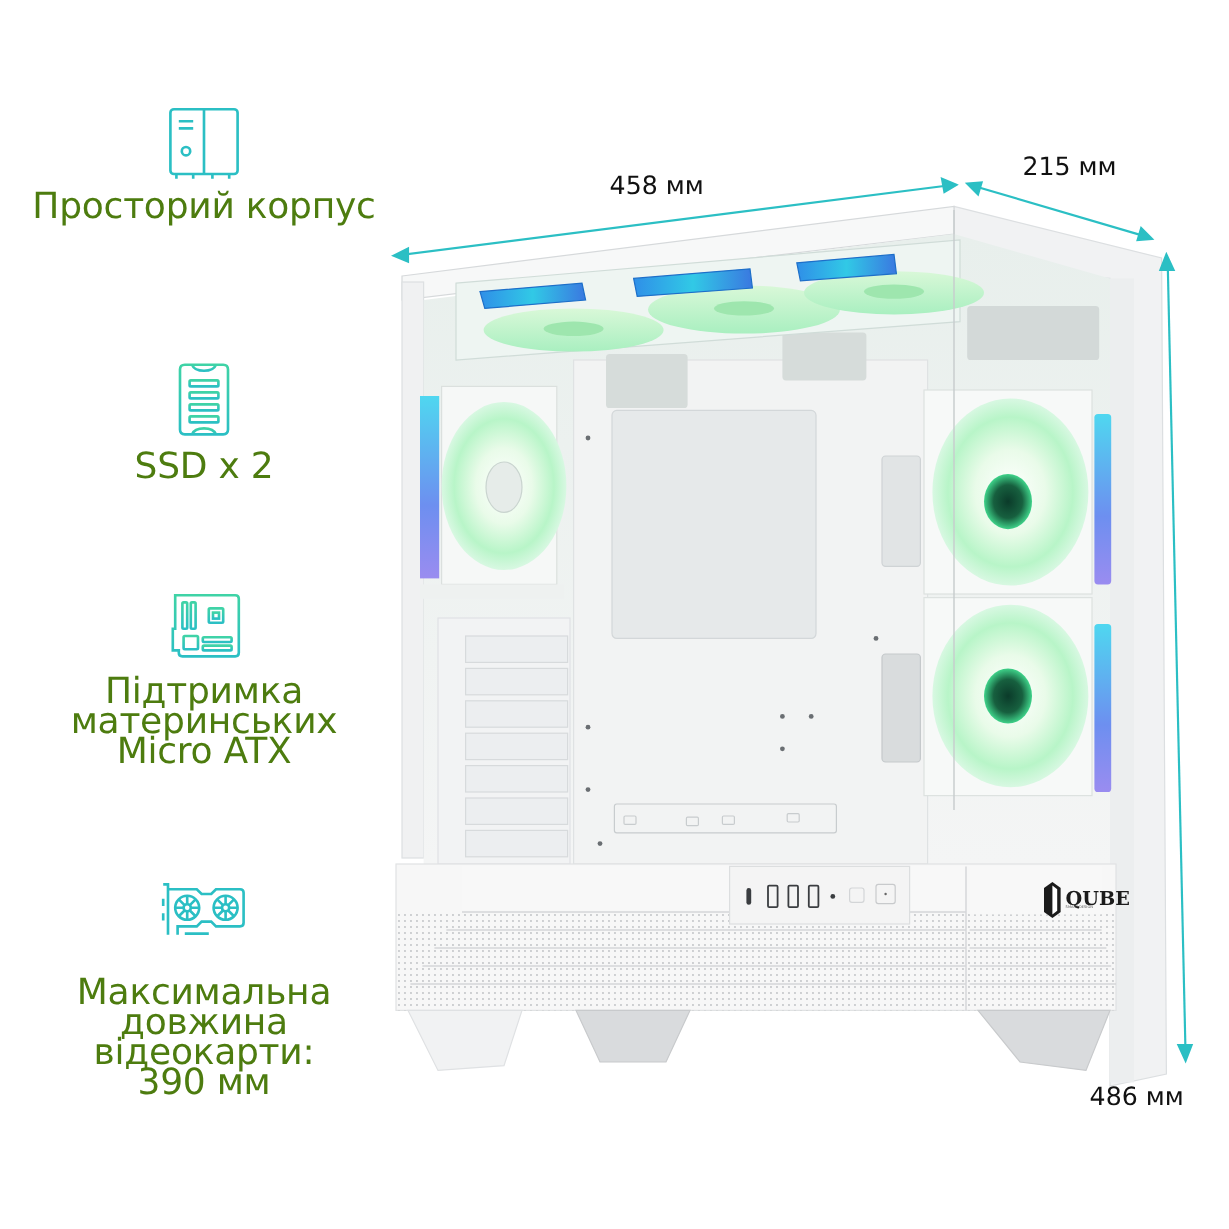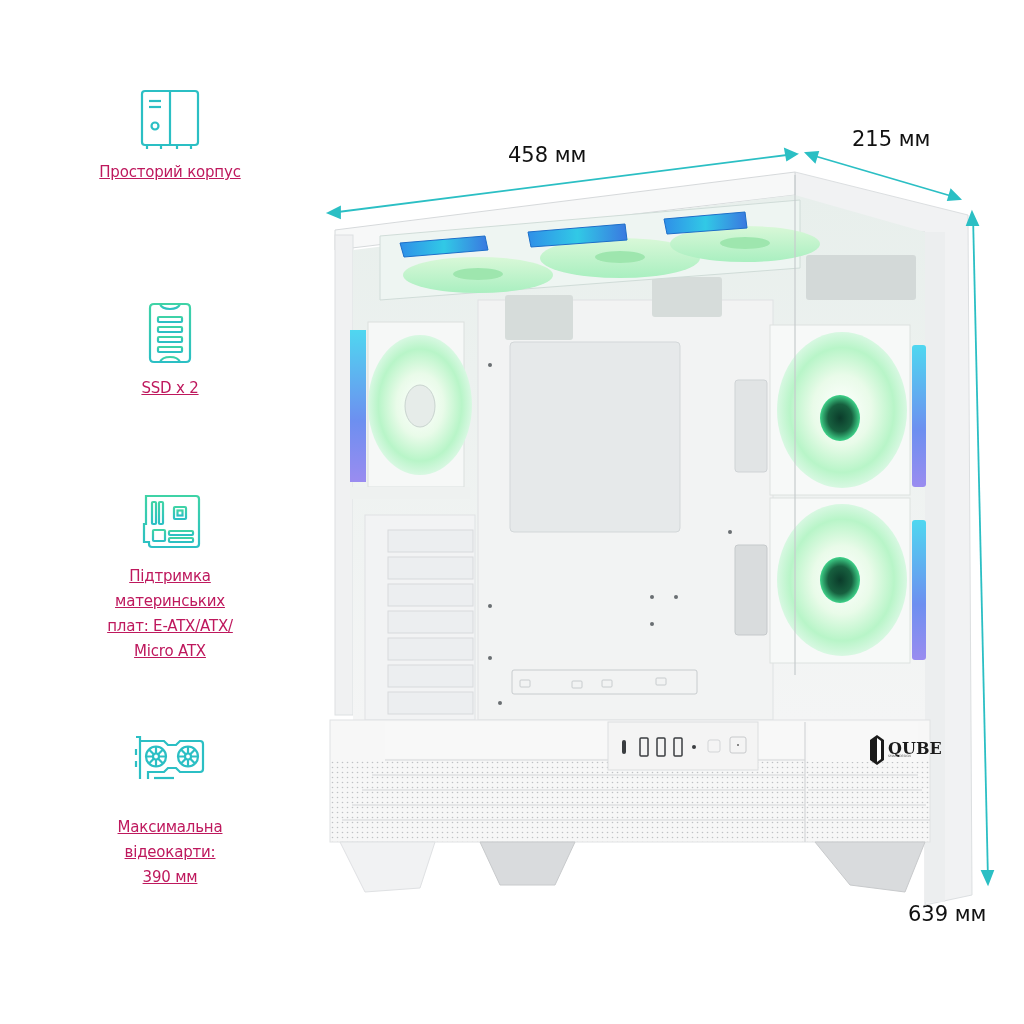--- a/index.html
+++ b/index.html
@@ -1,19 +1,19 @@
 <!DOCTYPE html>
 <html><head>
 <meta charset="utf-8">
 <style>
   html,body{margin:0;padding:0;background:#ffffff;}
   body{width:1024px;height:1024px;position:relative;overflow:hidden;font-family:"DejaVu Sans","Liberation Sans",sans-serif;color:#111;}
   .feature{position:absolute;left:0;width:340px;text-align:center;}
   .feature .icon{display:block;margin:0 auto;}
-  .feature .text{font-size:15px;line-height:25px;color:#be185d;letter-spacing:-0.2px;text-decoration:underline;}
+  .feature .text{font-size:30px;line-height:25px;color:#4d7c0f;letter-spacing:-0.2px;}
   .feature .text div{white-space:nowrap;}
   .dim{position:absolute;font-size:21px;color:#111;white-space:nowrap;}
   svg.abs{position:absolute;left:0;top:0;}
 </style>
 </head>
 <body>
 
 <div class="feature" style="top:88px;">
   <svg class="icon" width="62" height="62" viewBox="0 0 62 62">
     <g fill="none" stroke="#2bbfc4" stroke-width="2.2">
@@ -88,21 +88,20 @@
       <line x1="48" y1="16" x2="53" y2="16"></line>
         <line x1="48" y1="22" x2="53" y2="22"></line>
       <rect x="15" y="36" width="12" height="11" rx="1"></rect>
       <rect x="31" y="37" width="24" height="4" rx="1"></rect>
       <rect x="31" y="44" width="24" height="4" rx="1"></rect>
     </g>
   </svg>
   <div class="text" style="margin-top:14px;">
     <div>Підтримка</div>
     <div>материнських</div>
-    <div>плат: E-ATX/ATX/</div>
     <div>Micro ATX</div>
   </div>
 </div>
 
 <div class="feature" style="top:735px;">
   <svg class="icon" width="72" height="50" viewBox="0 0 72 50">
     <g fill="none" stroke="#2bbfc4" stroke-width="2.2">
       <path d="M2 2 L6 2 L6 44"></path>
       <line x1="2" y1="14" x2="2" y2="20"></line>
       <line x1="2" y1="26" x2="2" y2="32"></line>
@@ -111,28 +110,29 @@
       <circle cx="22" cy="21.5" r="3"></circle>
       <path d="M22 11.5 L22 18.5 M22 24.5 L22 31.5 M12 21.5 L19 21.5 M25 21.5 L32 21.5 M15 14.5 L20 19.5 M24 23.5 L29 28.5 M29 14.5 L24 19.5 M20 23.5 L15 28.5"></path>
       <circle cx="54" cy="21.5" r="10"></circle>
       <circle cx="54" cy="21.5" r="3"></circle>
       <path d="M54 11.5 L54 18.5 M54 24.5 L54 31.5 M44 21.5 L51 21.5 M57 21.5 L64 21.5 M47 14.5 L52 19.5 M56 23.5 L61 28.5 M61 14.5 L56 19.5 M52 23.5 L47 28.5"></path>
       <line x1="20" y1="43" x2="40" y2="43"></line>
     </g>
   </svg>
   <div class="text" style="margin-top:30px;">
     <div>Максимальна</div>
+    <div>довжина</div>
     <div>відеокарти:</div>
     <div>390 мм</div>
   </div>
 </div>
 
 <div class="dim" style="left:508px;top:143px;">458 мм</div>
 <div class="dim" style="left:852px;top:127px;">215 мм</div>
-<div class="dim" style="left:908px;top:902px;">639 мм</div>
+<div class="dim" style="left:908px;top:902px;">486 мм</div>
 
 <svg class="abs" width="1024" height="1024" viewBox="0 0 1024 1024">
   <defs>
     <radialGradient id="fanGlow" cx="50%" cy="50%" r="50%">
       <stop offset="0" stop-color="#ffffff"></stop>
       <stop offset="0.45" stop-color="#e9fbe9"></stop>
       <stop offset="0.8" stop-color="#b8f5c8"></stop>
       <stop offset="1" stop-color="#d8f8e2"></stop>
     </radialGradient>
     <radialGradient id="hub" cx="50%" cy="50%" r="50%">

